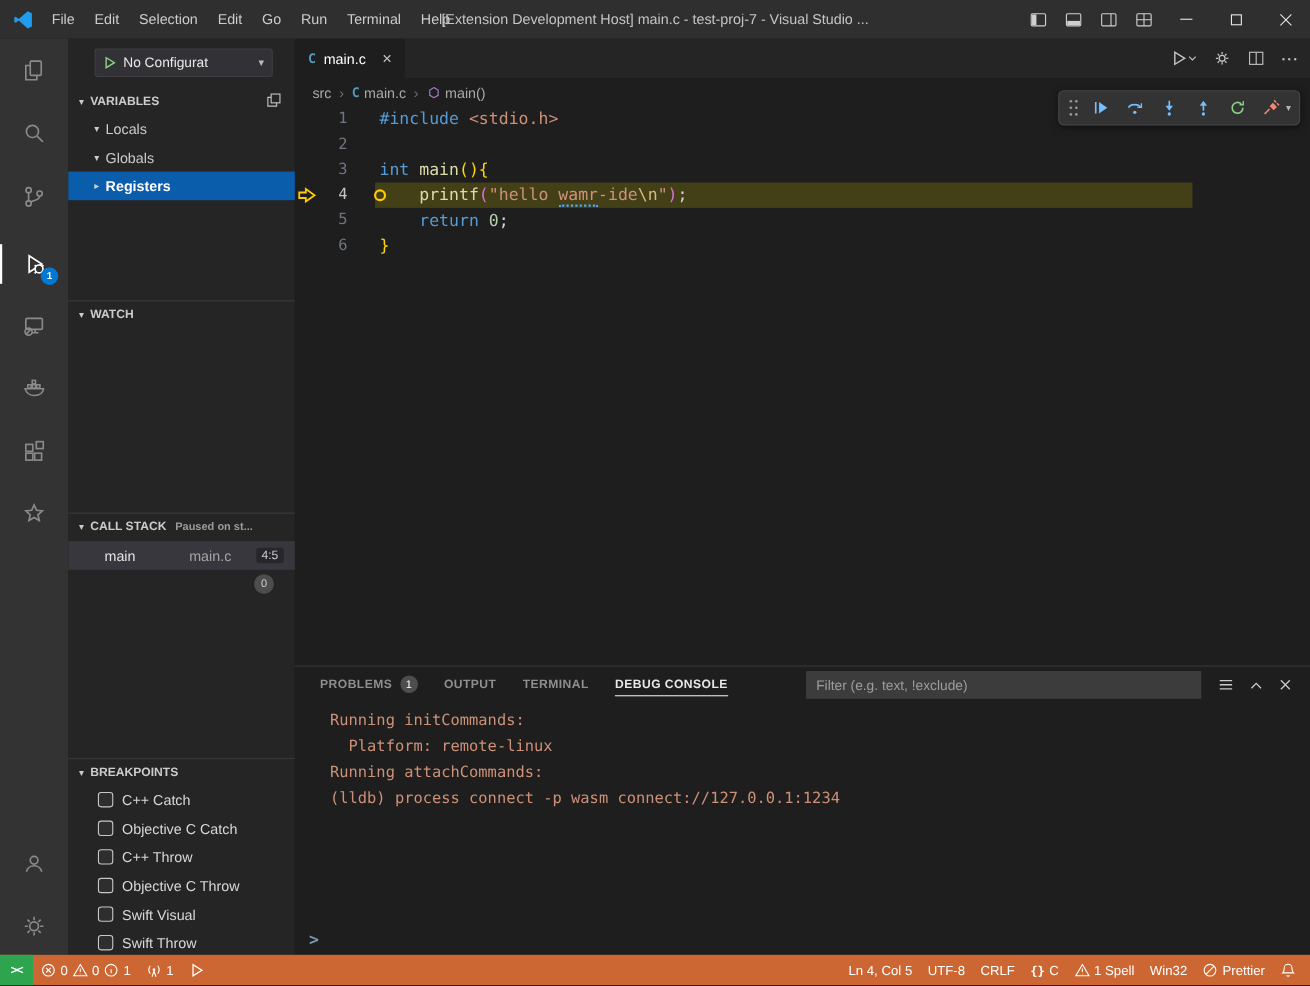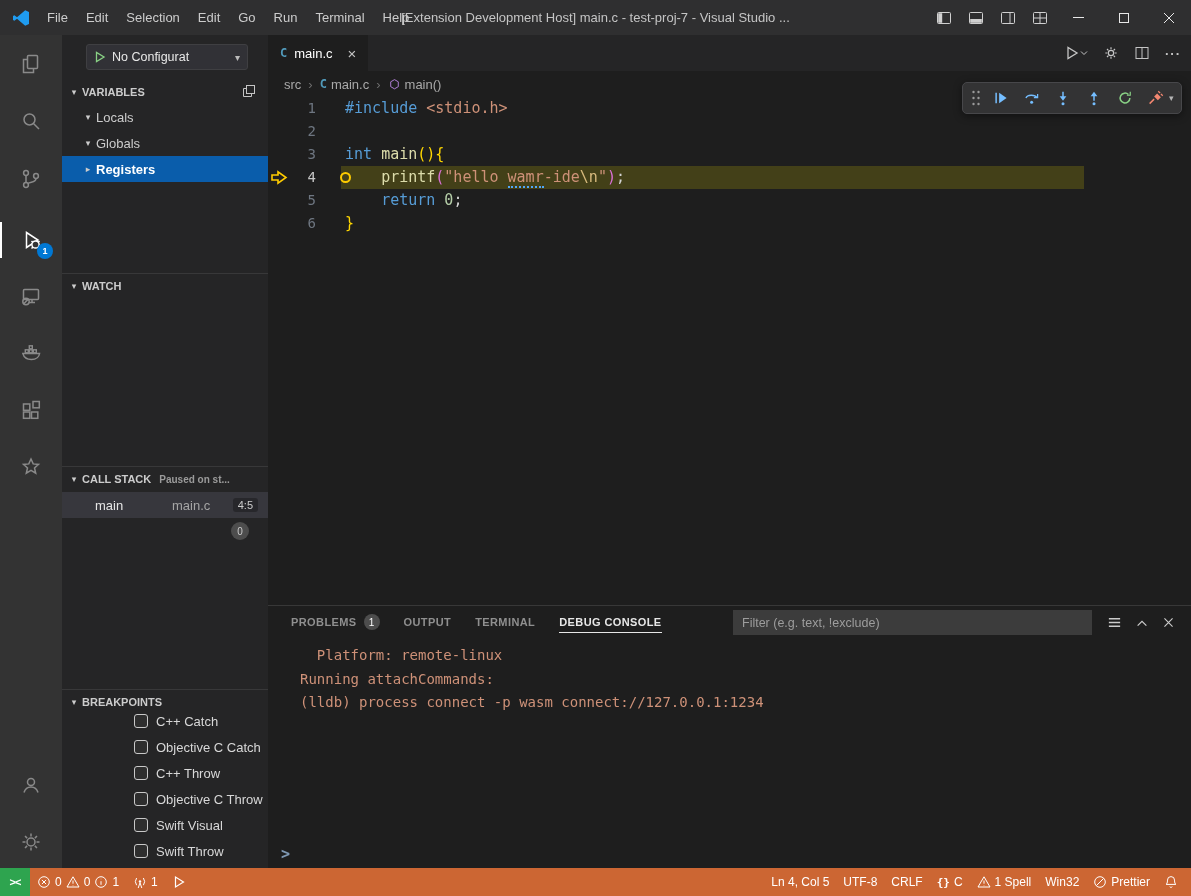--- a/index.html
+++ b/index.html
@@ -41,21 +41,21 @@
   .tree-label{font-size:13px;}
   .tree-row.selected{background:var(--selection-bg,#0a5dab);}
   .tree-row.selected .tree-label{color:#ffffff;font-weight:bold;}
   #var-list{position:absolute;top:69px;left:0;right:0;}
   .frame-row{position:absolute;top:457px;left:0;right:0;height:26px;background:#37373d;display:flex;align-items:center;padding:0 10px 0 33px;}
   .frame-name{color:#e4e4e4;width:77px;}
   .frame-file{color:#a5a5a5;}
   .frame-pos{margin-left:auto;background:#27272b;color:#cccccc;font-size:11px;padding:1px 5px;border-radius:3px;}
   .cs-badge{position:absolute;top:487px;right:19px;width:18px;height:18px;border-radius:50%;background:#4d4d4d;color:#cccccc;font-size:10px;display:flex;align-items:center;justify-content:center;}
   #bp-list{position:absolute;top:679px;left:0;right:0;}
-  .bp-row{height:26px;display:flex;align-items:flex-start;padding-left:43px;gap:8px;margin-left:29px;}
+  .bp-row{height:26px;display:flex;align-items:center;padding-left:27px;gap:8px;}
   .checkbox{width:14px;height:14px;border:1px solid #c8c8c8;border-radius:3px;background:#2e2e2e;flex:none;}
   .bp-label{font-size:13px;color:#d8d8d8;}
 
   
   .editor{position:absolute;top:35px;left:268px;right:0;height:570px;background:#1e1e1e;}
   .tabbar{position:absolute;top:0;left:0;right:0;height:36px;background:#252526;display:flex;}
   .tab{display:flex;align-items:center;gap:7px;padding:0 12px;background:#1e1e1e;color:#ffffff;font-size:13px;}
   .file-icon-c{color:#519aba;font-weight:bold;font-size:12px;font-family:"DejaVu Sans Mono",monospace;}
   .tab-close{color:#c5c5c5;font-size:15px;margin-left:8px;}
   .editor-actions{position:absolute;right:10px;top:0;height:36px;display:flex;align-items:center;gap:15px;color:#c5c5c5;}
@@ -491,21 +491,21 @@
         <svg width="14" height="14" viewBox="0 0 16 16" fill="none" stroke="currentColor" stroke-width="1.4">
             <path d="M3 11l5-5 5 5"></path>
           </svg>
       </span>
       <span>
         <svg width="13" height="13" viewBox="0 0 16 16" fill="none" stroke="currentColor" stroke-width="1.4">
             <path d="M3 3l10 10M13 3L3 13"></path>
           </svg>
       </span>
     </div>
-    <div id="console-lines"><div class="console-line">  Platform: remote-linux</div><div class="console-line">Running attachCommands:</div><div class="console-line">(lldb) process connect -p wasm connect://127.0.0.1:1234</div></div>
+    <div id="console-lines"><div class="console-line">Running initCommands:</div><div class="console-line">  Platform: remote-linux</div><div class="console-line">Running attachCommands:</div><div class="console-line">(lldb) process connect -p wasm connect://127.0.0.1:1234</div></div>
     <span class="console-prompt">&gt;</span>
   </div>
 
   <div class="statusbar">
     <div class="sb-remote">
         <span>&gt;&lt;</span>
       </div>
     <div class="sb-item">
       <svg width="14" height="14" viewBox="0 0 14 14" fill="none" stroke="#fff">
           <circle cx="7" cy="7" r="5.3"></circle>

